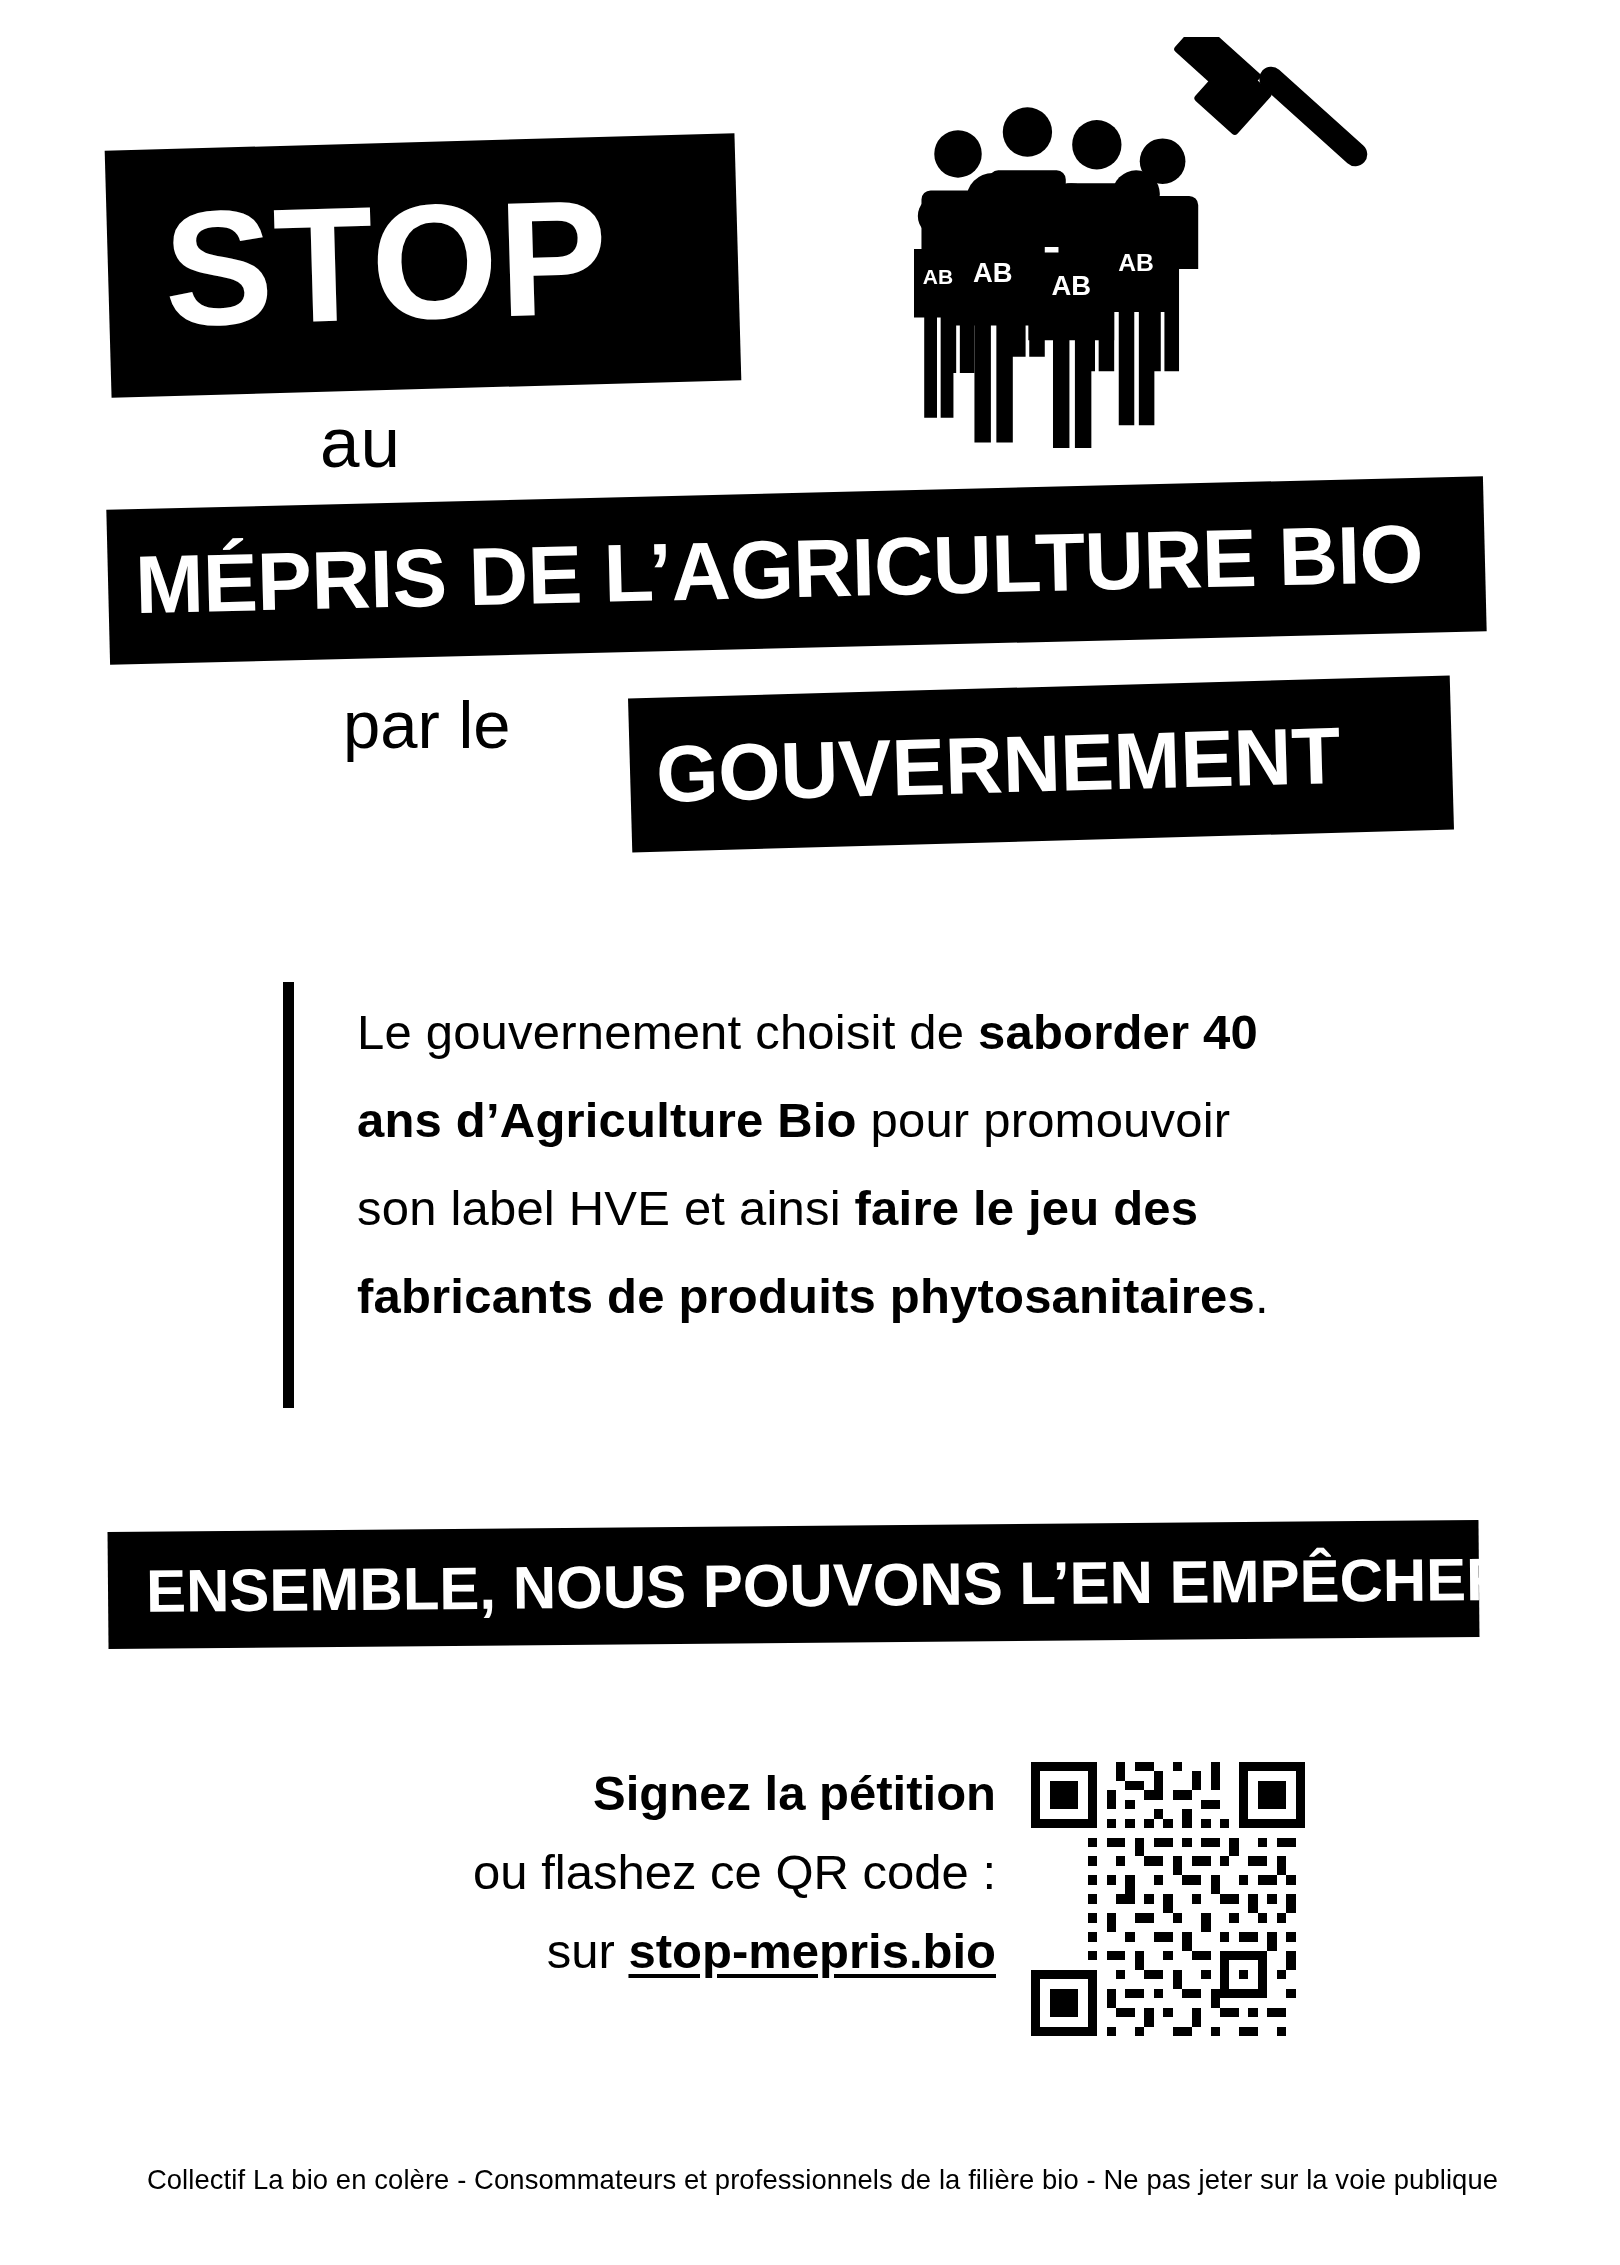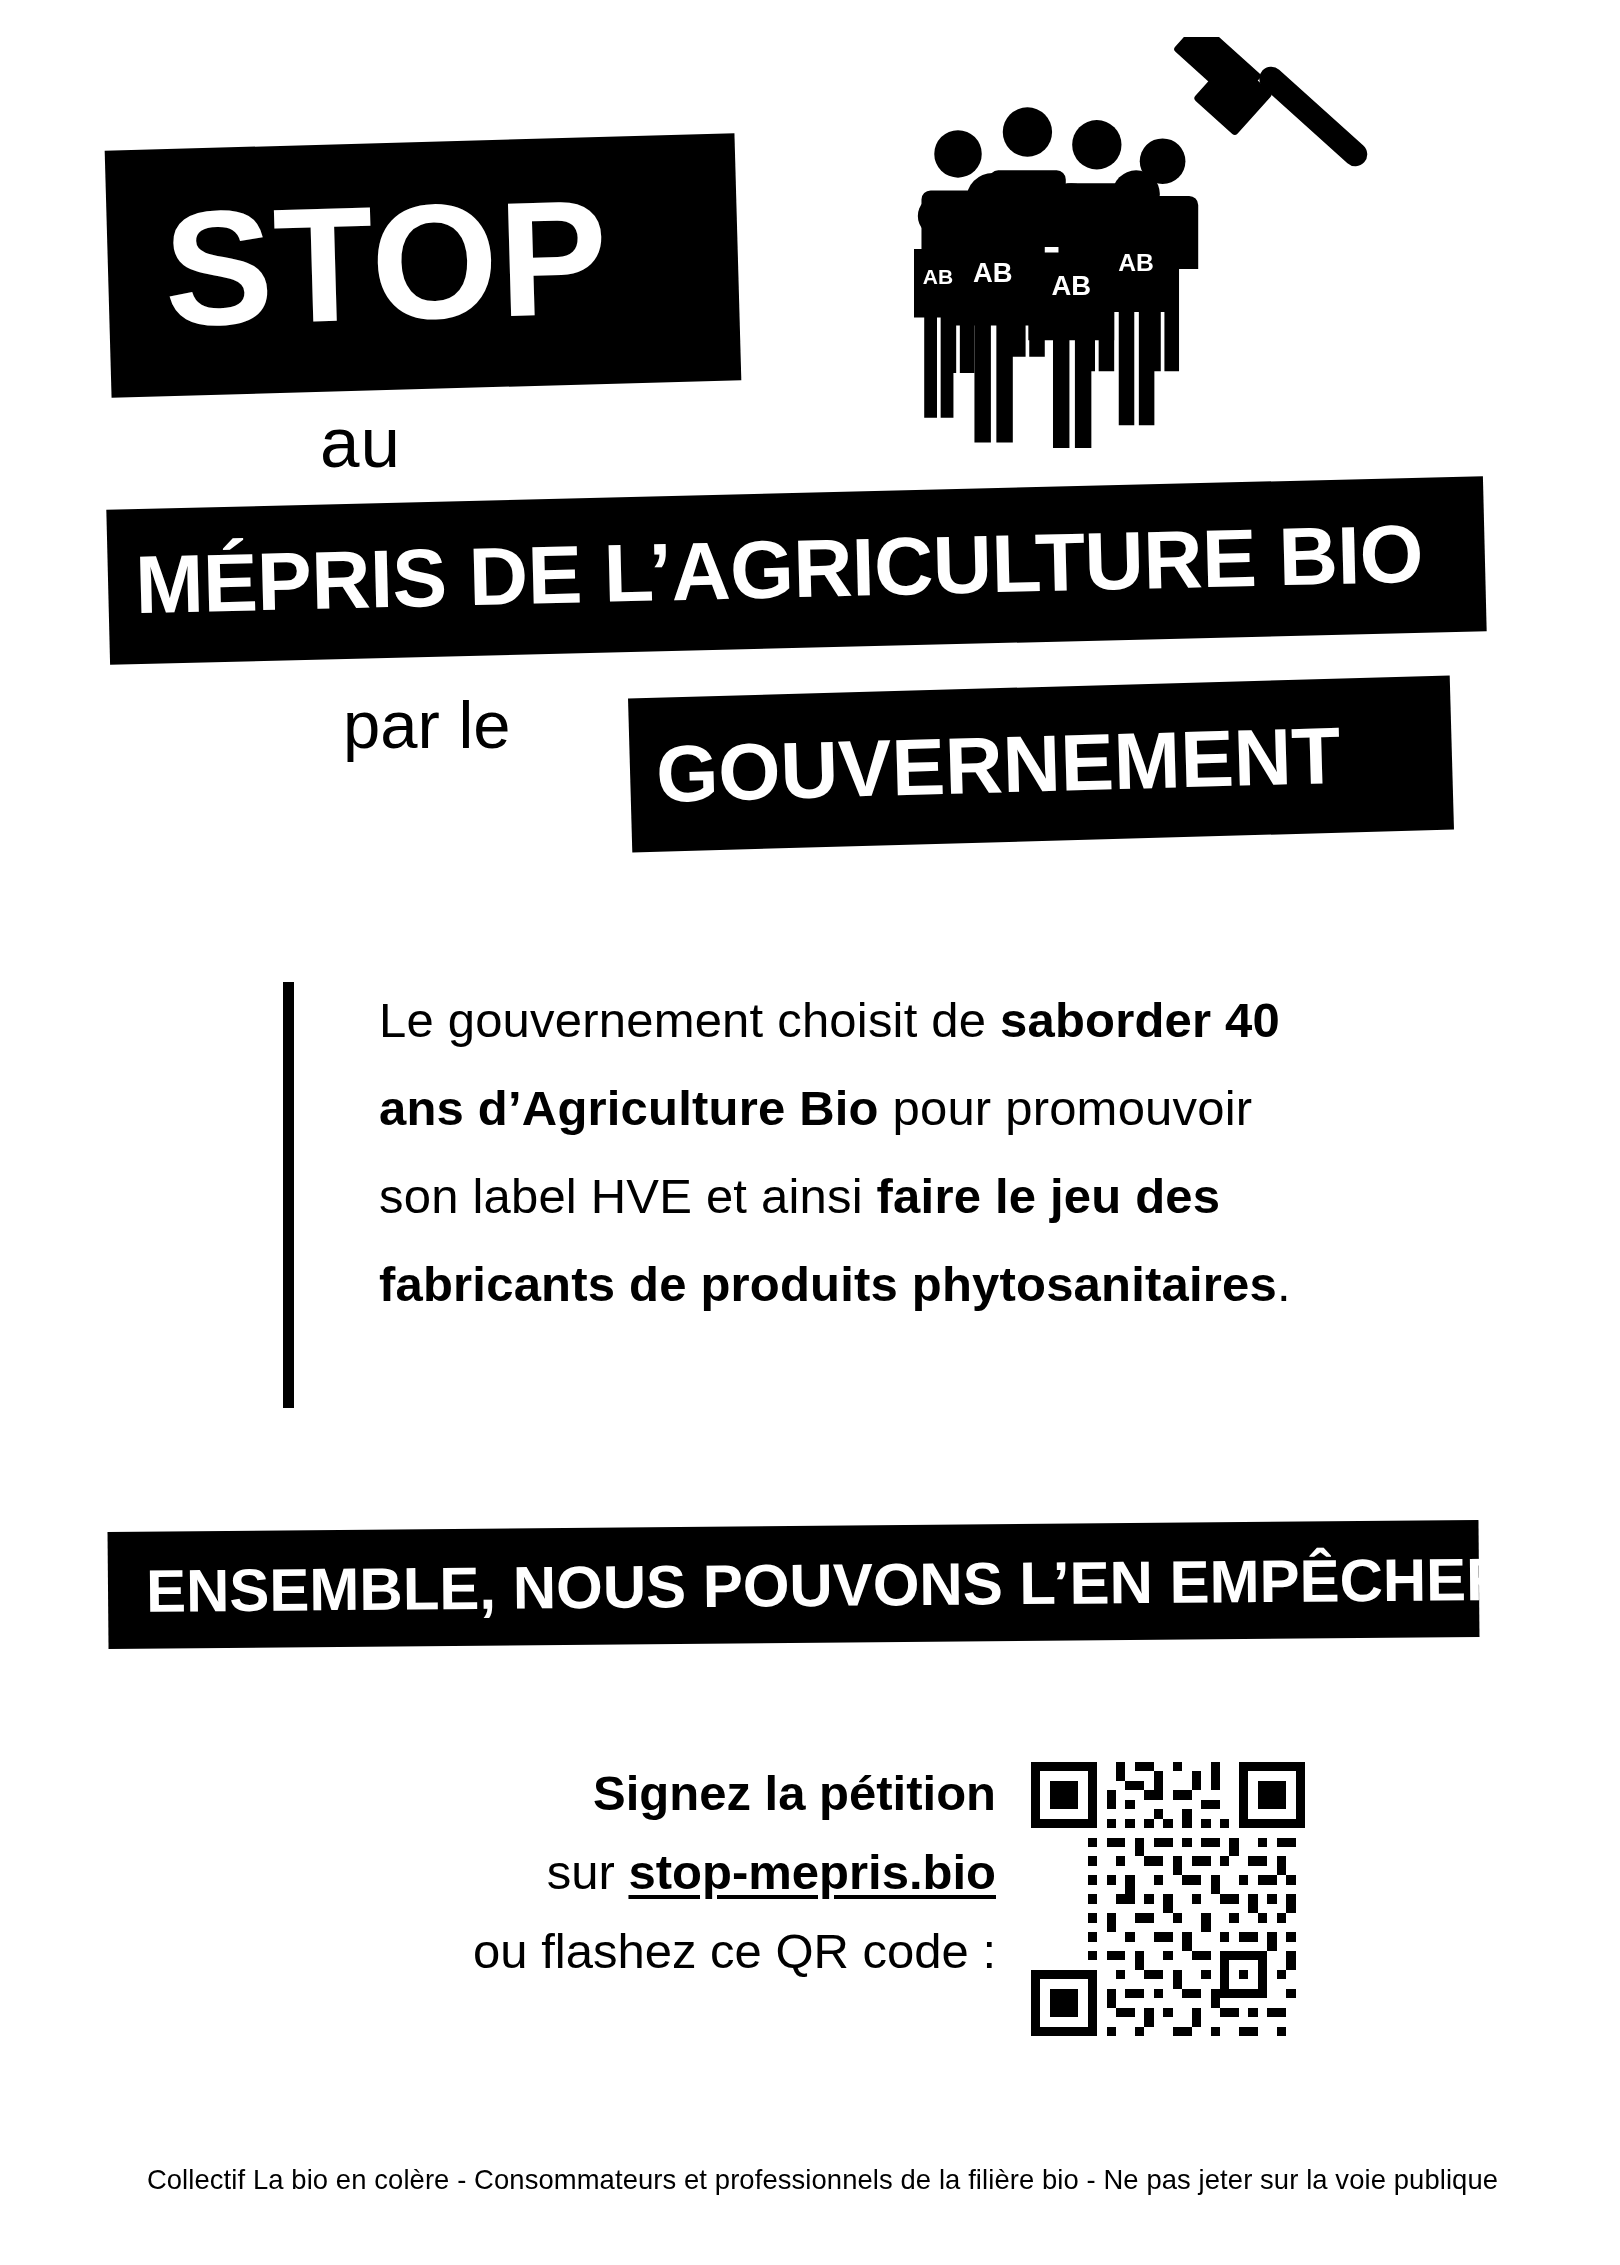--- a/index.html
+++ b/index.html
@@ -146,22 +146,22 @@
   }
   .body-rule {
     position: absolute;
     left: 0;
     top: 5.5px;
     width: 11px;
     height: 426px;
     background: #000000;
   }
   .body-text {
-    margin: 0;
-    padding-left: 96px;
+    margin: 12px;
+    padding-left: 62px;
     font-size: 49px;
     line-height: 88px;
     font-weight: 400;
     letter-spacing: 0.2px;
   }
   .body-text b { font-weight: 700; }
 
   
   .cta-slab {
     position: absolute;
@@ -306,24 +306,24 @@
   <div class="body-block">
     <div class="body-rule"></div>
     <p class="body-text" id="body-paragraph"><span>Le gouvernement choisit de </span><b>saborder 40 ans d’Agriculture Bio</b><span> pour promouvoir son label HVE et ainsi </span><b>faire le jeu des fabricants de produits phytosanitaires</b><span>.</span></p>
   </div>
 
   <div class="cta-slab"></div>
   <div class="cta-text">ENSEMBLE, NOUS POUVONS L’EN EMPÊCHER !</div>
 
   <div class="petition">
     <div class="petition-line strong">Signez la pétition</div>
+    <div class="petition-line">ou flashez ce QR code :</div>
     <div class="petition-line">
       <span>sur </span><a class="petition-link" href="#">stop-mepris.bio</a>
     </div>
-    <div class="petition-line">ou flashez ce QR code :</div>
   </div>
 
   <div class="qr">
     <svg width="274" height="274" viewBox="0 0 29 29" shape-rendering="crispEdges">
       <rect width="29" height="29" fill="#ffffff"></rect>
       <g fill="#000000">
 
         <rect x="0" y="0" width="7" height="1"></rect>
           <rect x="0" y="6" width="7" height="1"></rect>
         <rect x="0" y="0" width="1" height="7"></rect>

